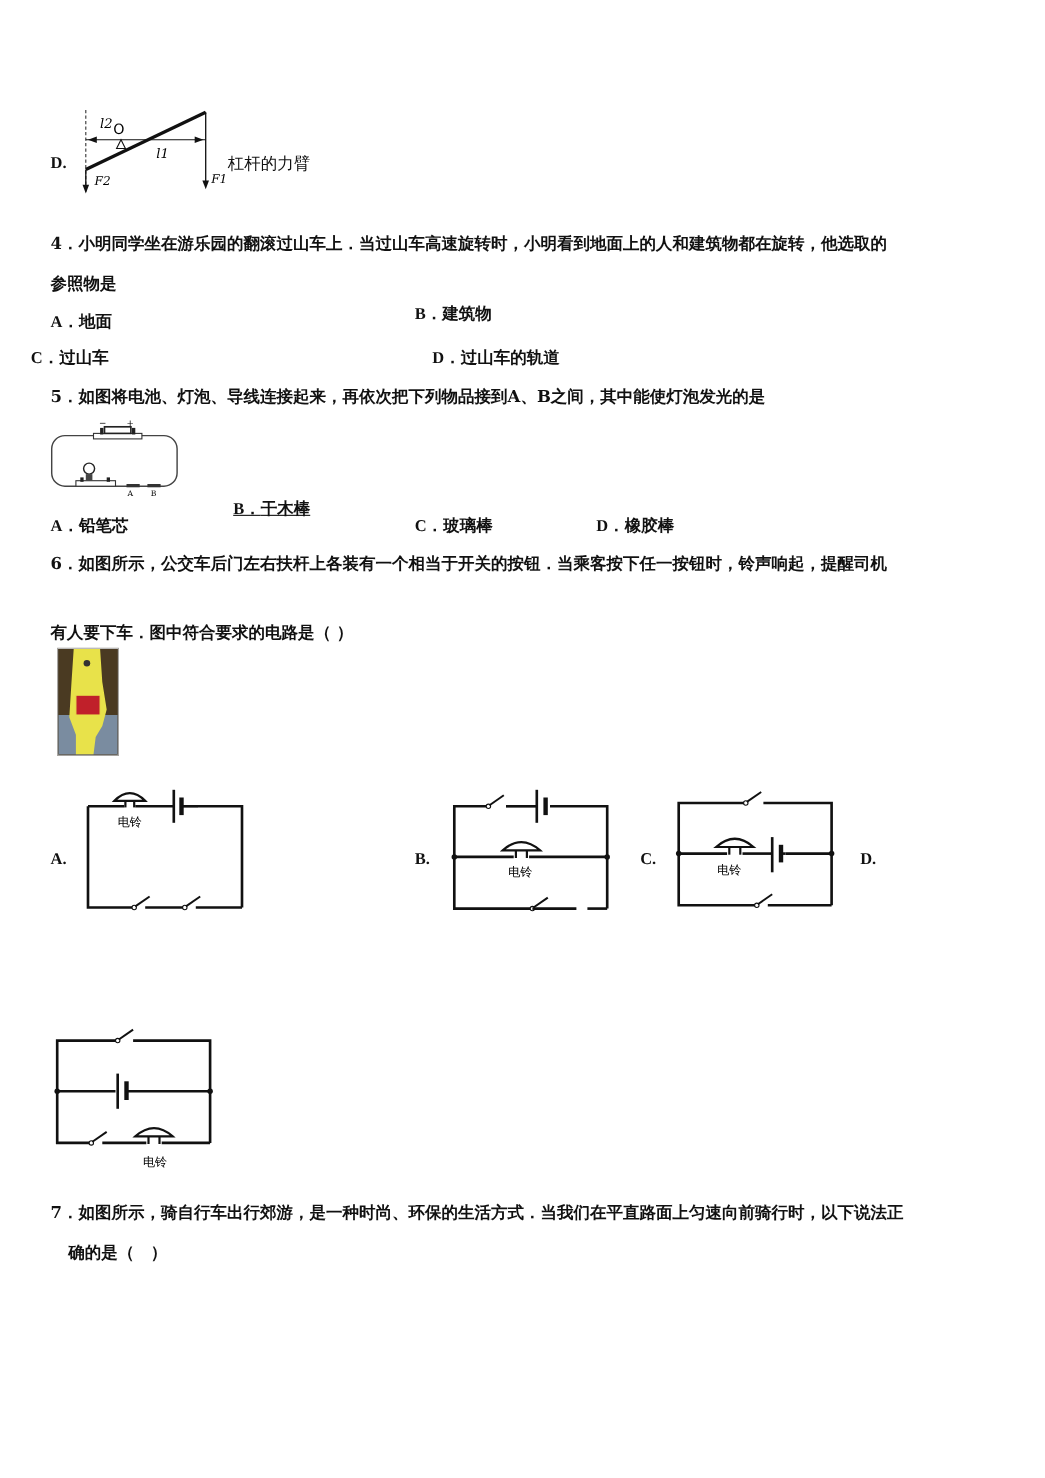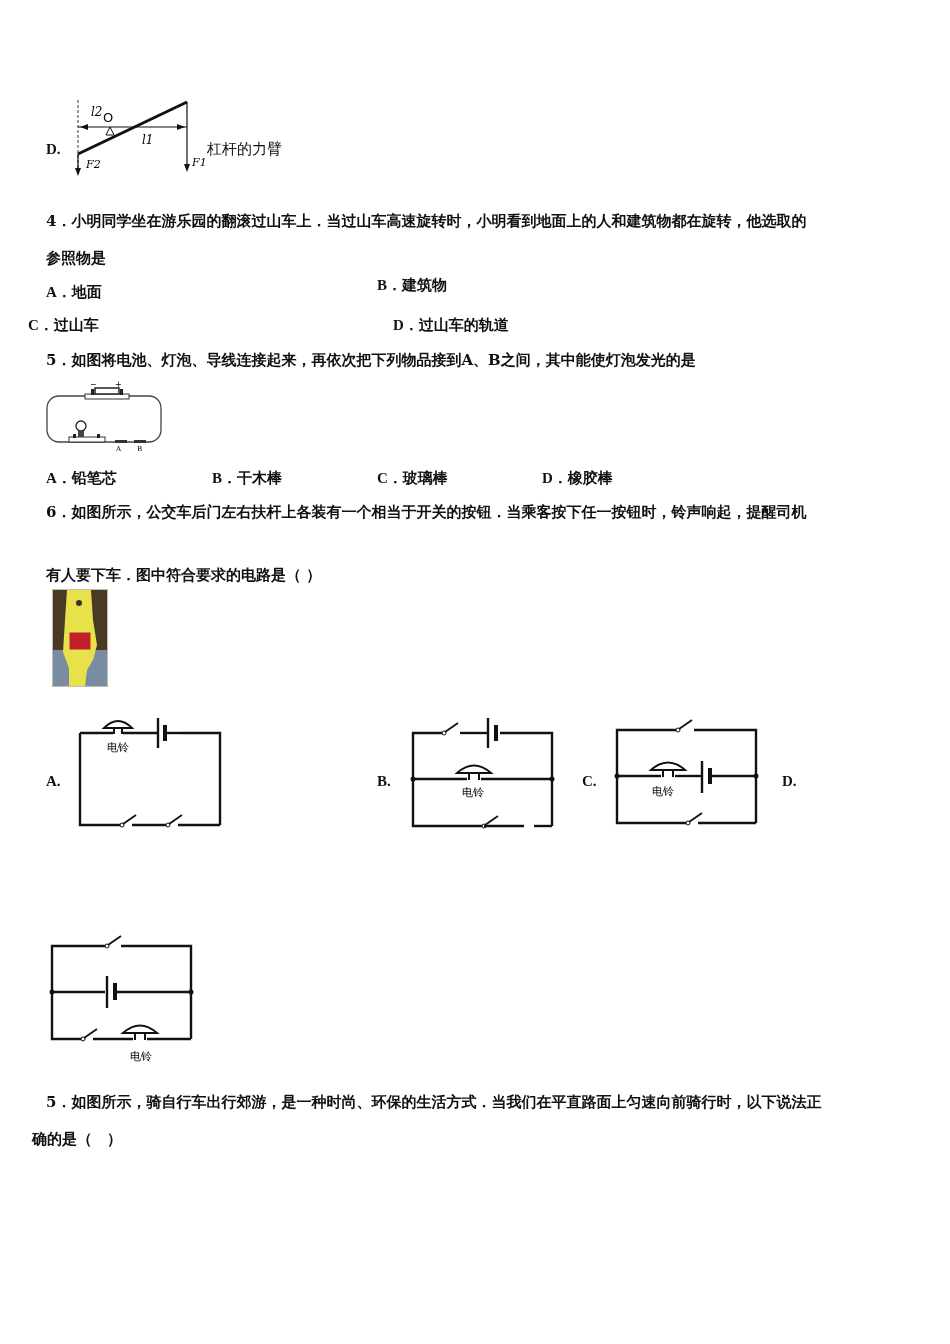--- a/index.html
+++ b/index.html
@@ -68,21 +68,21 @@
   <rect x="52" y="52" width="3" height="4" fill="#222"></rect>
   <rect x="70" y="58" width="12" height="3" fill="#333"></rect>
   <rect x="89" y="58" width="12" height="3" fill="#333"></rect>
   <text x="71" y="69" font-size="7" font-family="DejaVu Serif, serif">A</text>
   <text x="92" y="69" font-size="7" font-family="DejaVu Serif, serif">B</text>
 </svg>
 
 <div class="abs txt" style="left:46px;top:468px;text-align:right;">
   <span class="lbl">A．</span><span>铅笔芯</span>
 </div>
-<div class="abs txt" style="left:212px;top:468px;">
+<div class="abs txt" style="left:212px;top:452px;text-decoration:underline;">
   <span class="lbl">B．</span><span>干木棒</span>
 </div>
 <div class="abs txt" style="left:377px;top:468px;">
   <span class="lbl">C．</span><span>玻璃棒</span>
 </div>
 <div class="abs txt" style="left:542px;top:468px;">
   <span class="lbl">D．</span><span>橡胶棒</span>
 </div>
 
 <div class="abs txt" style="left:46px;top:502px;">6．如图所示，公交车后门左右扶杆上各装有一个相当于开关的按钮．当乘客按下任一按钮时，铃声响起，提醒司机</div>
@@ -191,14 +191,14 @@
   <path d="M74 97 Q91 82 108 97 Z" fill="#fff" stroke="#111" stroke-width="2"></path>
   <line x1="86" y1="97" x2="86" y2="104" stroke="#111" stroke-width="2"></line>
   <line x1="96" y1="97" x2="96" y2="104" stroke="#111" stroke-width="2"></line>
   <text x="81" y="124" class="cap" font-size="11">电铃</text>
   <circle cx="58" cy="10" r="2" fill="#fff" stroke="#111" stroke-width="1"></circle>
   <line x1="59" y1="9" x2="72" y2="0" stroke="#111" stroke-width="1.8"></line>
   <circle cx="34" cy="103" r="2" fill="#fff" stroke="#111" stroke-width="1"></circle>
   <line x1="35" y1="102" x2="48" y2="93" stroke="#111" stroke-width="1.8"></line>
 </svg>
 
-<div class="abs txt" style="left:46px;top:1092px;">5．如图所示，骑自行车出行郊游，是一种时尚、环保的生活方式．当我们在平直路面上匀速向前骑行时，以下说法正</div>
-<div class="abs txt" style="left:32px;top:1129px;">确的是（　）</div>
+<div class="abs txt" style="left:46px;top:1092px;">7．如图所示，骑自行车出行郊游，是一种时尚、环保的生活方式．当我们在平直路面上匀速向前骑行时，以下说法正</div>
+<div class="abs txt" style="left:62px;top:1129px;">确的是（　）</div>
 
 </body></html>

